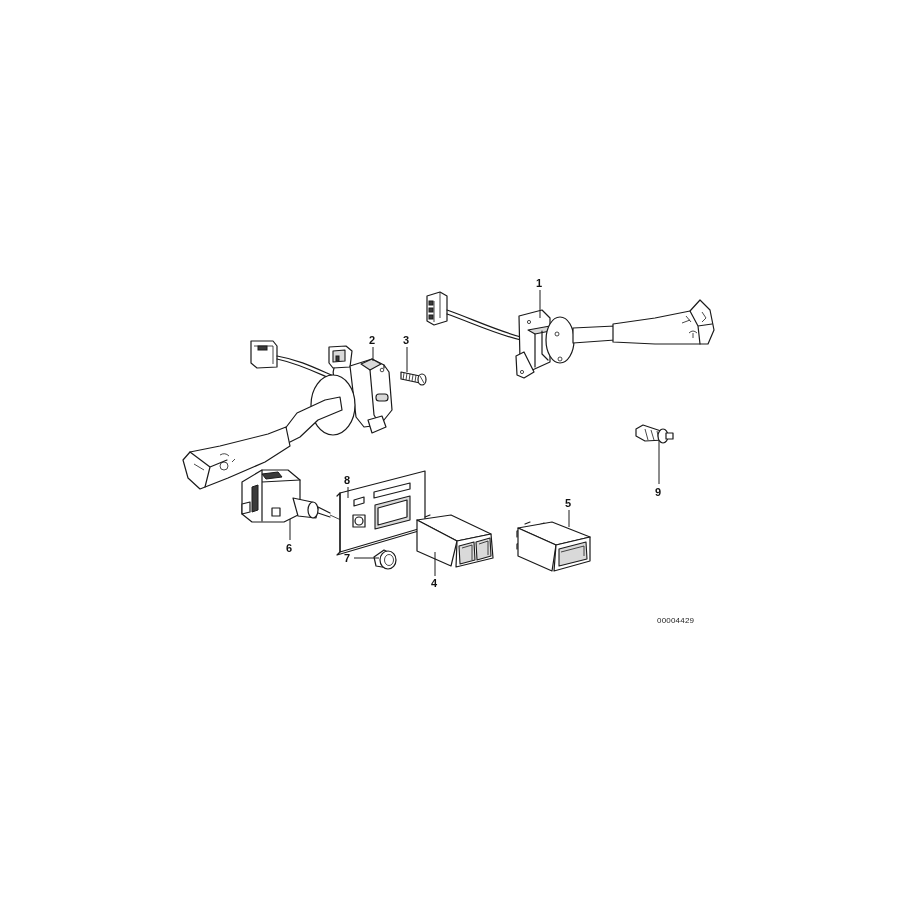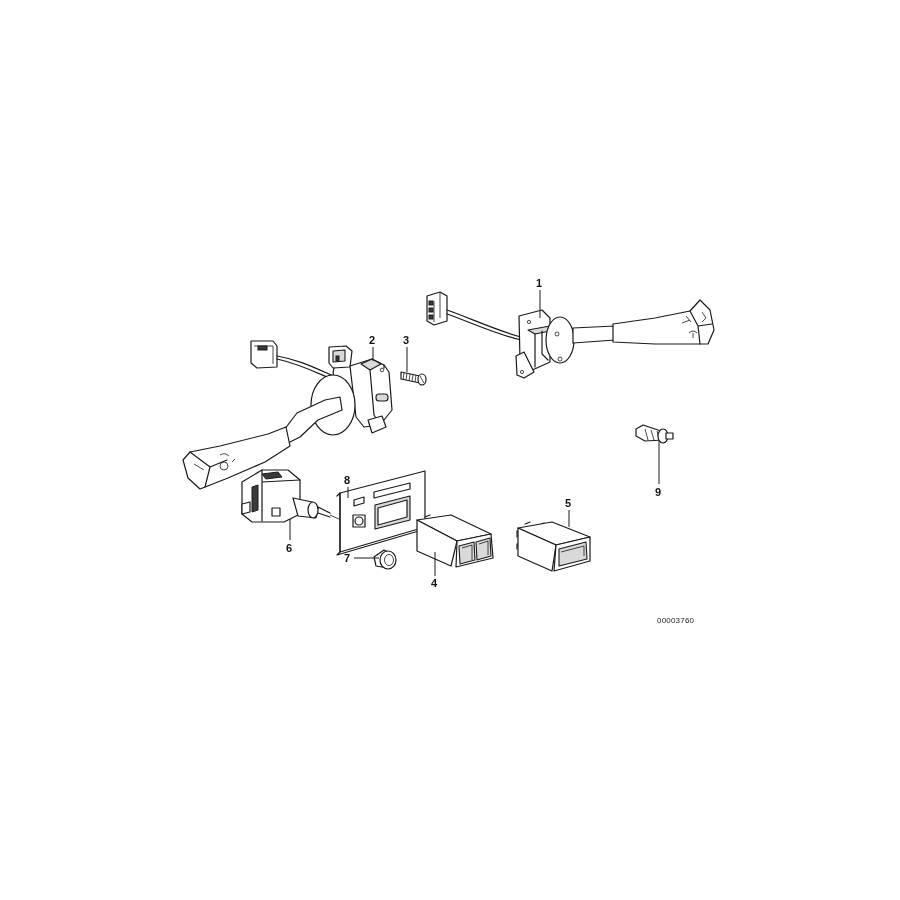--- a/index.html
+++ b/index.html
@@ -174,13 +174,13 @@
 <div class="callout" style="left:536px; top:278px;">1</div>
 <div class="callout" style="left:369px; top:335px;">2</div>
 <div class="callout" style="left:403px; top:335px;">3</div>
 <div class="callout" style="left:431px; top:578px;">4</div>
 <div class="callout" style="left:565px; top:498px;">5</div>
 <div class="callout" style="left:286px; top:543px;">6</div>
 <div class="callout" style="left:344px; top:553px;">7</div>
 <div class="callout" style="left:344px; top:475px;">8</div>
 <div class="callout" style="left:655px; top:487px;">9</div>
 
-<div class="ref" style="left:657px; top:616px;">00003760</div>
+<div class="ref" style="left:657px; top:616px;">00004429</div>
 
 </body></html>

